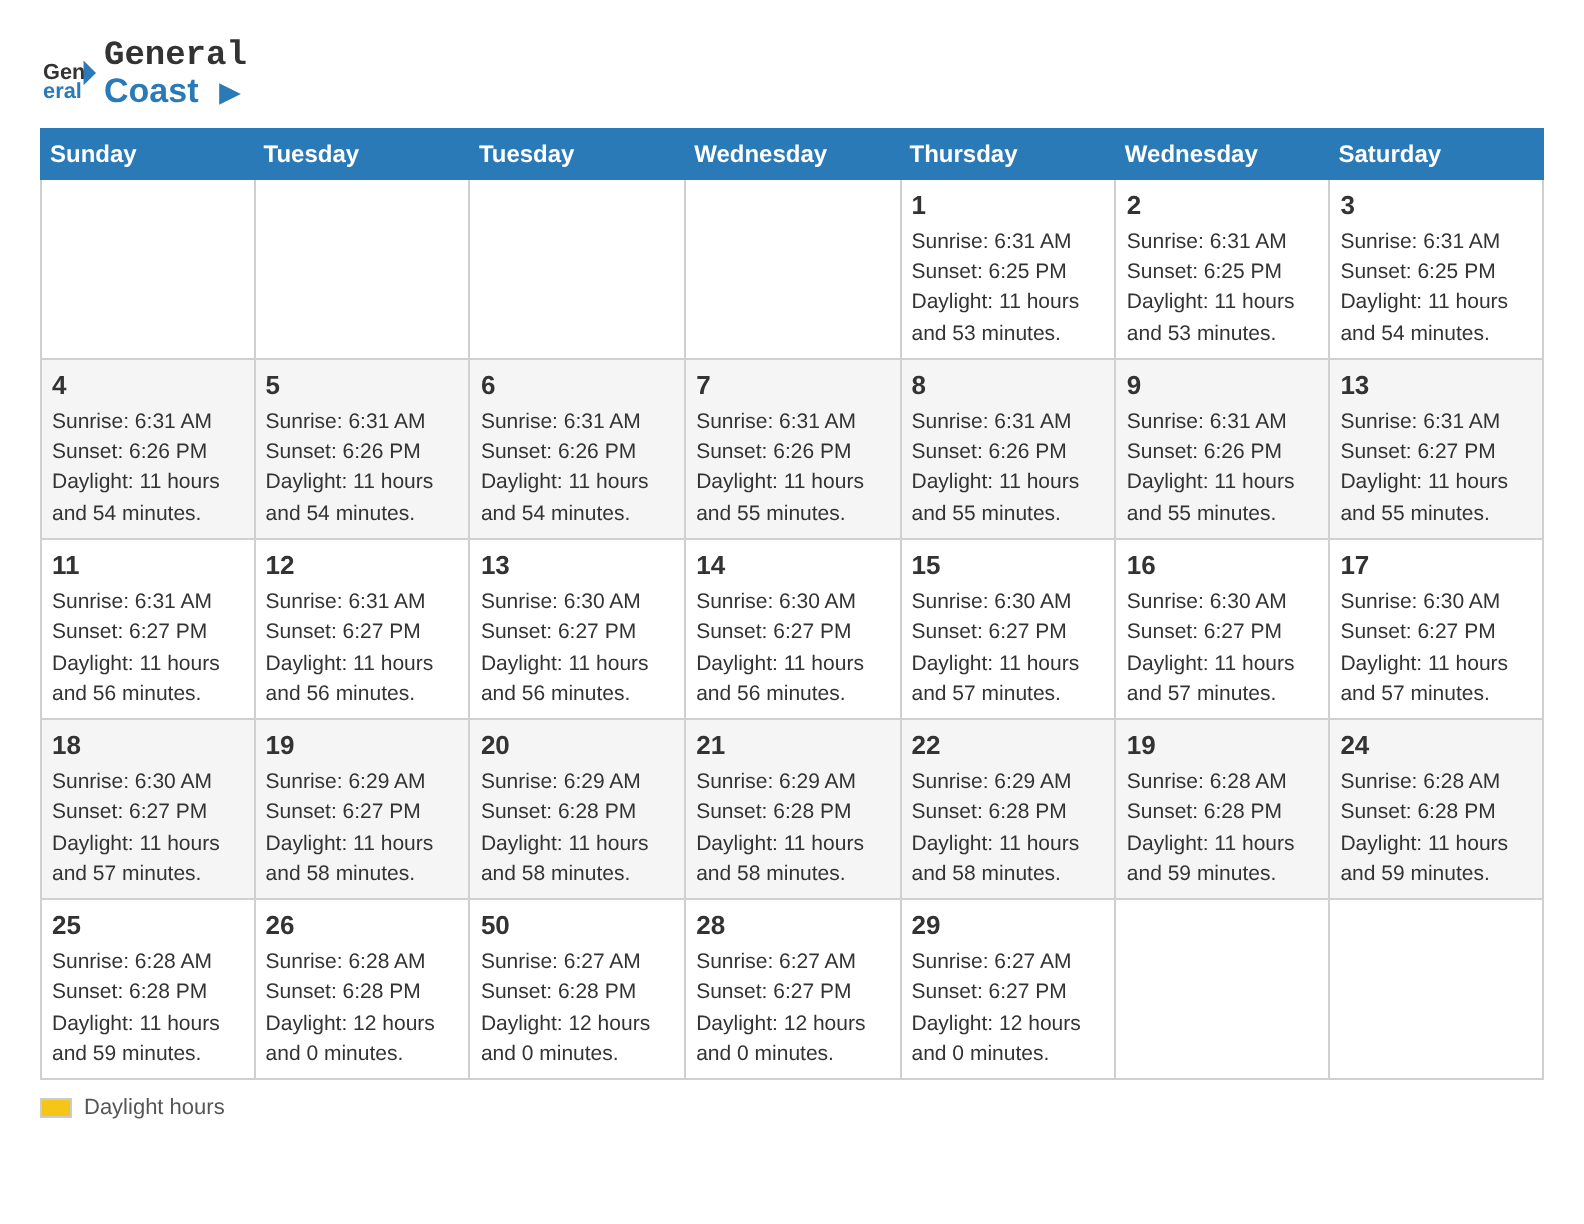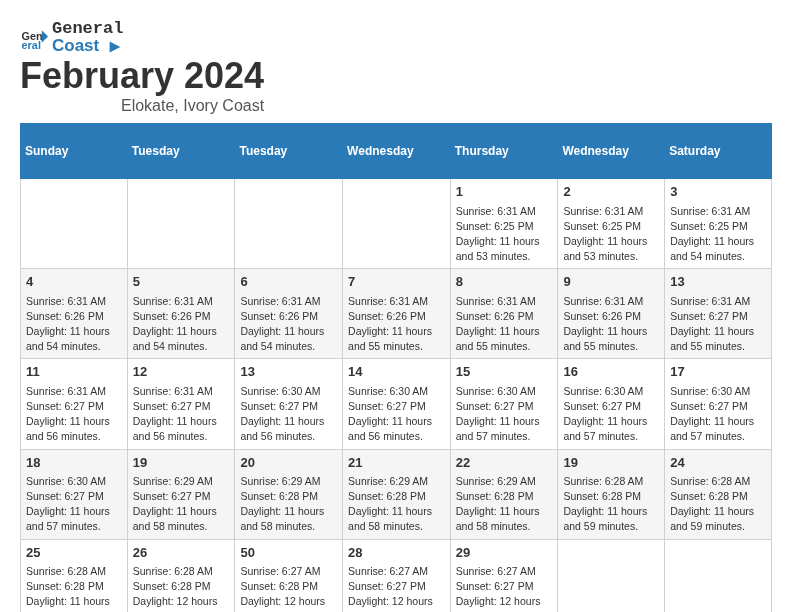--- a/index.html
+++ b/index.html
@@ -8,21 +8,20 @@
       background: #fff;
       width: 792px;
       min-height: 612px;
       padding: 20px;
     }
     .header-area {
       display: flex;
       justify-content: space-between;
       align-items: flex-start;
       margin-bottom: 8px;
-      flex-direction: column;
     }
     .logo {
       display: flex;
       align-items: center;
       gap: 4px;
     }
     .logo-icon {
       width: 28px;
       height: 28px;
     }
@@ -41,21 +40,21 @@
       margin-top: 2px;
     }
     table {
       width: 100%;
       border-collapse: collapse;
       font-size: 11px;
     }
     thead tr th {
       background-color: #2a7ab8;
       color: #fff;
-      padding: 20px 4px;
+      padding: 5px 4px;
       text-align: left;
       font-size: 12px;
       font-weight: bold;
       border: 1px solid #2a7ab8;
     }
     tbody tr td {
       border: 1px solid #d0d0d0;
       vertical-align: top;
       padding: 4px 5px;
       min-height: 80px;
@@ -115,24 +114,20 @@
         <span style="font-size:17px;font-weight:bold;color:#333;font-family:Liberation Mono, monospace;">General</span>
       </div>
       <div style="line-height:1">
         <span style="font-size:17px;font-weight:bold;color:#2a7ab8;">Coast</span>
         <svg width="18" height="18" viewBox="0 0 20 20" style="vertical-align:middle;margin-left:2px;">
           <polygon points="4,4 16,10 4,16" fill="#2a7ab8"></polygon>
         </svg>
       </div>
     </div>
   </div>
-  <div class="title-area">
-    <div class="main-title">February 2024</div>
-    <div class="subtitle">Elokate, Ivory Coast</div>
-  </div>
 </div>
 
 <table>
   <thead>
     <tr>
     <th>Sunday</th>
         <th>Tuesday</th>
         <th>Tuesday</th>
         <th>Wednesday</th>
         <th>Thursday</th>

